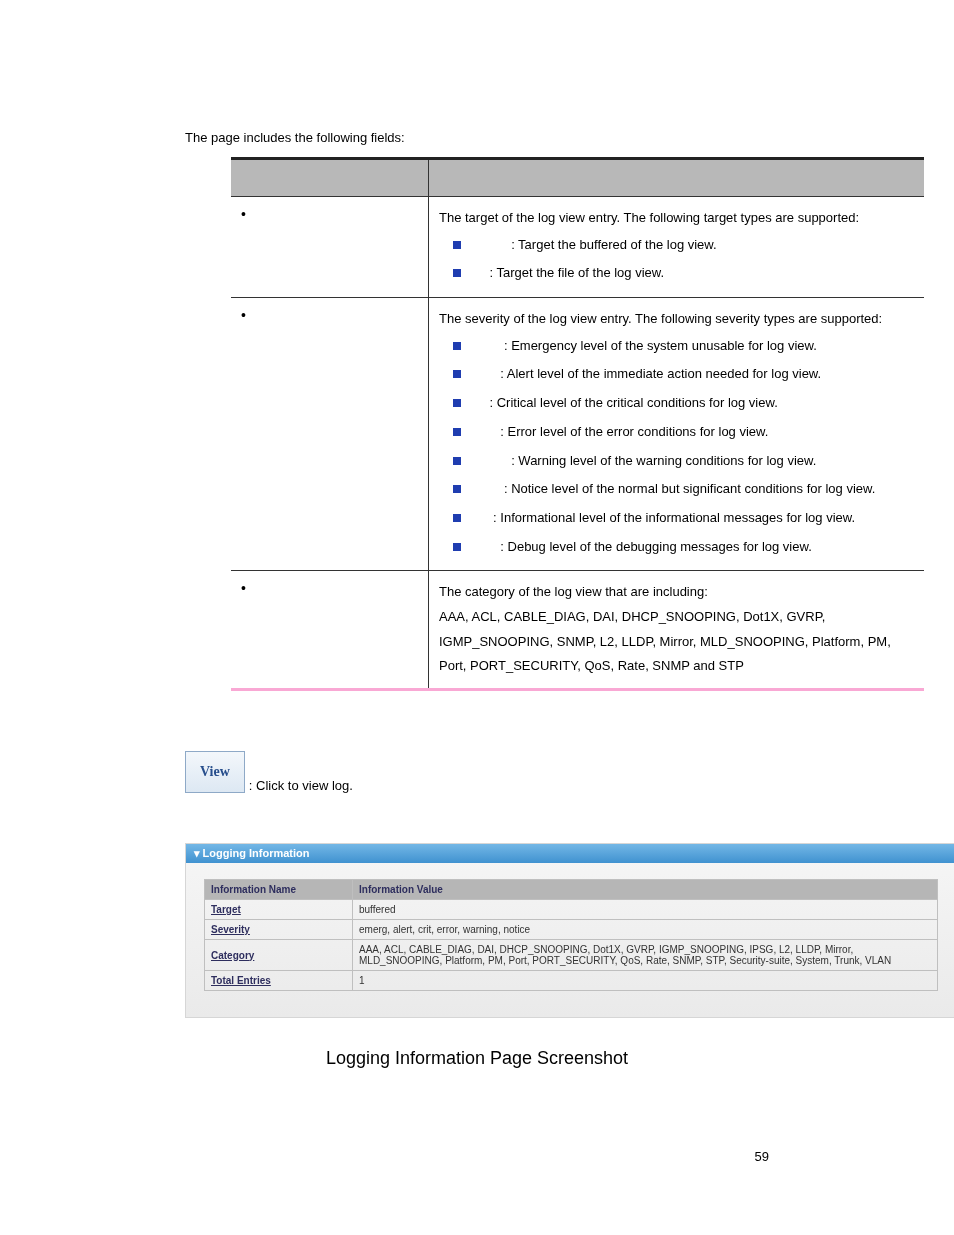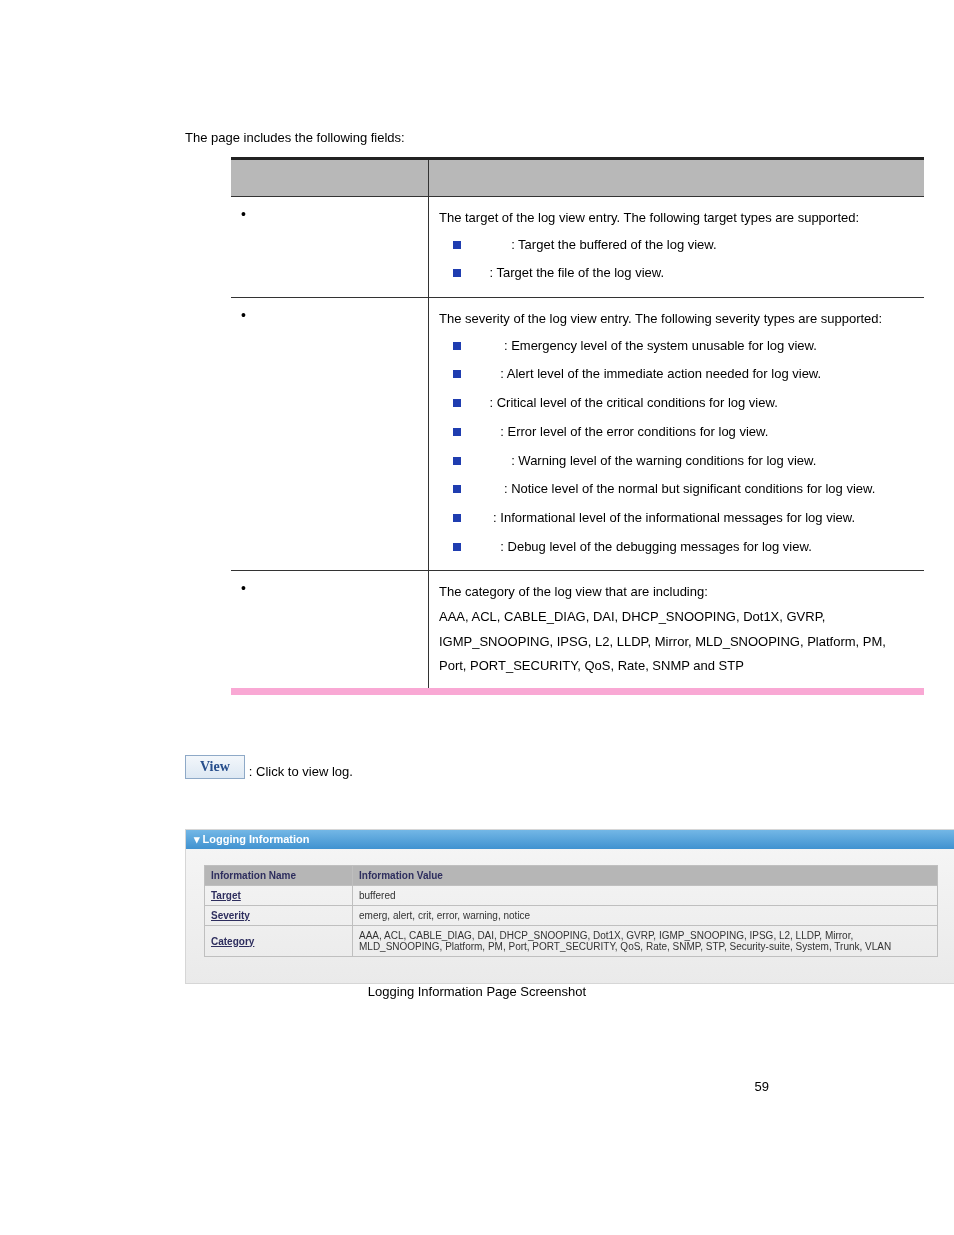--- a/index.html
+++ b/index.html
@@ -17,21 +17,21 @@
     margin: 0 auto;
   }
   .intro {
     margin-bottom: 12px;
   }
   .fields-table {
     width: 693px;
     margin-left: 46px;
     border-collapse: collapse;
     border-top: 3px solid #222;
-    border-bottom: 7px solid #f9a8d4;
+    border-bottom: 3px solid #f9a8d4;
   }
   .fields-table th {
     background: #b8b8b8;
     height: 34px;
     border-bottom: 1px solid #333;
   }
   .fields-table th.col-obj { width: 185px; border-right: 1px solid #333; }
   .fields-table td.col-obj {
     width: 185px;
     border-right: 1px solid #333;
@@ -71,21 +71,21 @@
     align-items: flex-end;
   }
   .view-btn {
     display: inline-block;
     border: 1px solid #8ea9c7;
     background: linear-gradient(#f3f7fb,#dde8f3);
     color: #274e8c;
     font-weight: bold;
     font-family: "Times New Roman", serif;
     font-size: 14px;
-    padding: 3px 14px;
+    padding: 12px 14px;
     margin-right: 4px;
   }
   
   .shot-wrap {
     margin-top: 50px;
     width: 770px;
     border: 1px solid #d6d6d6;
     background: linear-gradient(#f6f6f6,#eaeaea);
     padding-bottom: 22px;
   }
@@ -119,21 +119,22 @@
     font-weight: bold;
   }
   .info-table td.name-cell {
     width: 135px;
     color: #2e2e5e;
     font-weight: bold;
     text-decoration: underline;
   }
   .caption {
     text-align: center;
-    font-size: 13px;
+    margin-top: 30px;
+    font-size: 18px;
   }
   .page-num {
     text-align: right;
     margin-top: 80px;
     font-size: 13px;
   }
 </style>
 </head>
 <body>
 
@@ -209,21 +210,21 @@
               <span>: Debug level of the debugging messages for log view.</span>
             </div>
       </td>
     </tr>
 
     <tr>
       <td class="col-obj"><span class="obj-bullet"></span></td>
       <td class="col-desc">
         <div>The category of the log view that are including:</div>
         <div>AAA, ACL, CABLE_DIAG, DAI, DHCP_SNOOPING, Dot1X, GVRP,</div>
-        <div>IGMP_SNOOPING, IPSG, L2, LLDP, Mirror, MLD_SNOOPING, Platform, PM,</div>
+        <div>IGMP_SNOOPING, SNMP, L2, LLDP, Mirror, MLD_SNOOPING, Platform, PM,</div>
         <div>Port, PORT_SECURITY, QoS, Rate, SNMP and STP</div>
       </td>
     </tr>
   </tbody>
     </table>
 
   <div class="view-btn-row">
     <span class="view-btn">View</span>
     <span>: Click to view log.</span>
   </div>
@@ -242,20 +243,24 @@
           <td>buffered</td>
         </tr>
         <tr>
           <td class="name-cell">Severity</td>
           <td>emerg, alert, crit, error, warning, notice</td>
         </tr>
         <tr>
           <td class="name-cell">Category</td>
           <td>AAA, ACL, CABLE_DIAG, DAI, DHCP_SNOOPING, Dot1X, GVRP, IGMP_SNOOPING, IPSG, L2, LLDP, Mirror, MLD_SNOOPING, Platform, PM, Port, PORT_SECURITY, QoS, Rate, SNMP, STP, Security-suite, System, Trunk, VLAN</td>
         </tr>
+        <tr>
+          <td class="name-cell">Total Entries</td>
+          <td>1</td>
+        </tr>
       </tbody>
         </table>
     </div>
   </div>
 
   <div class="caption">Logging Information Page Screenshot</div>
   <div class="page-num">59</div>
 </div>
 
 </body></html>

